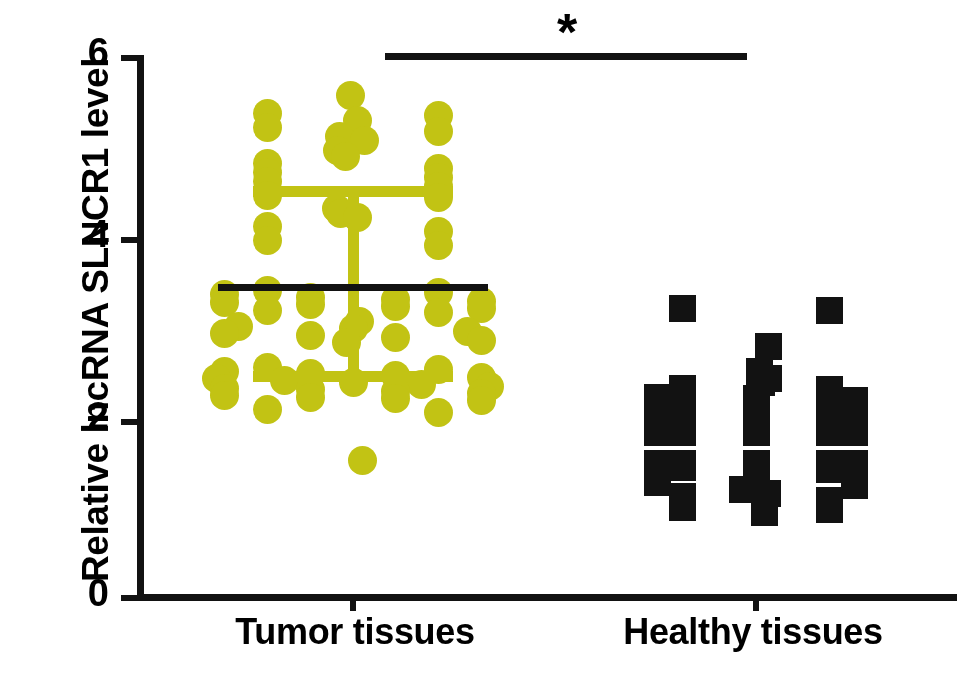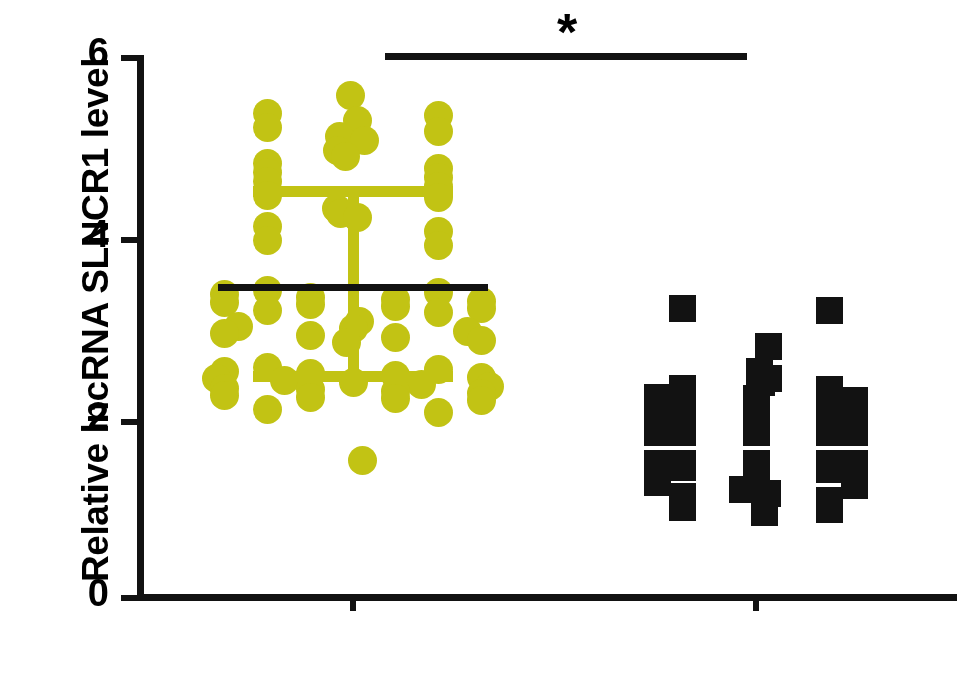--- a/index.html
+++ b/index.html
@@ -151,22 +151,24 @@
   <div class="y-tick" style="top:237px;"></div>
   <div class="y-tick-label" style="left:63px; top:215px;">4</div>
 
   <div class="y-tick" style="top:419px;"></div>
   <div class="y-tick-label" style="left:63px; top:397px;">2</div>
 
   <div class="y-tick" style="top:595px;"></div>
   <div class="y-tick-label" style="left:63px; top:574px;">0</div>
 
   <div class="x-tick" style="left:350px;"></div>
+  <div class="x-tick-label" style="left:185px; width:340px;">Tumor tissues</div>
 
   <div class="x-tick" style="left:753px;"></div>
+  <div class="x-tick-label" style="left:583px; width:340px;">Healthy tissues</div>
 
   <div id="plot-area">
       <div class="dot" style="width: 29px; height: 29px; background: rgb(194, 195, 20); left: 335.713px; top: 81.225px;"></div>
       <div class="dot" style="width: 29px; height: 29px; background: rgb(194, 195, 20); left: 252.95px; top: 99.325px;"></div>
       <div class="dot" style="width: 29px; height: 29px; background: rgb(194, 195, 20); left: 424.05px; top: 101.135px;"></div>
       <div class="dot" style="width: 29px; height: 29px; background: rgb(194, 195, 20); left: 342.598px; top: 105.66px;"></div>
       <div class="dot" style="width: 29px; height: 29px; background: rgb(194, 195, 20); left: 252.95px; top: 112.9px;"></div>
       <div class="dot" style="width: 29px; height: 29px; background: rgb(194, 195, 20); left: 424.05px; top: 117.425px;"></div>
       <div class="dot" style="width: 29px; height: 29px; background: rgb(194, 195, 20); left: 325.309px; top: 121.95px;"></div>
       <div class="dot" style="width: 29px; height: 29px; background: rgb(194, 195, 20); left: 350.491px; top: 126.475px;"></div>

